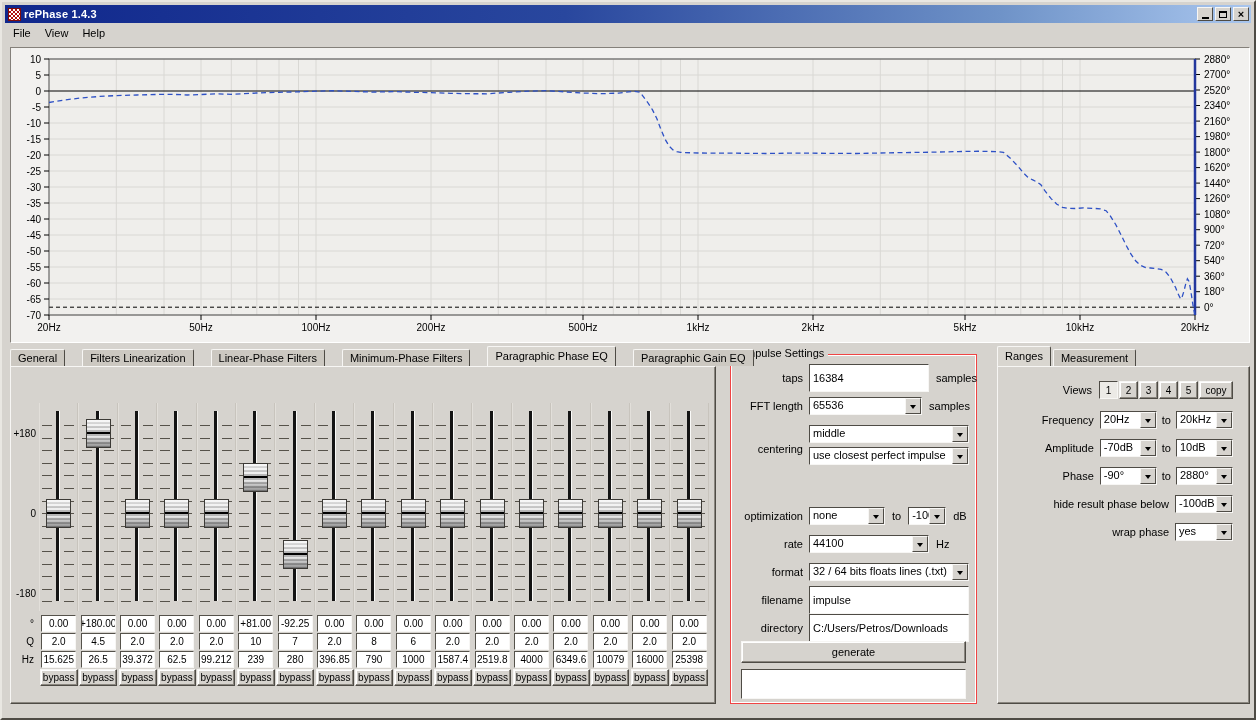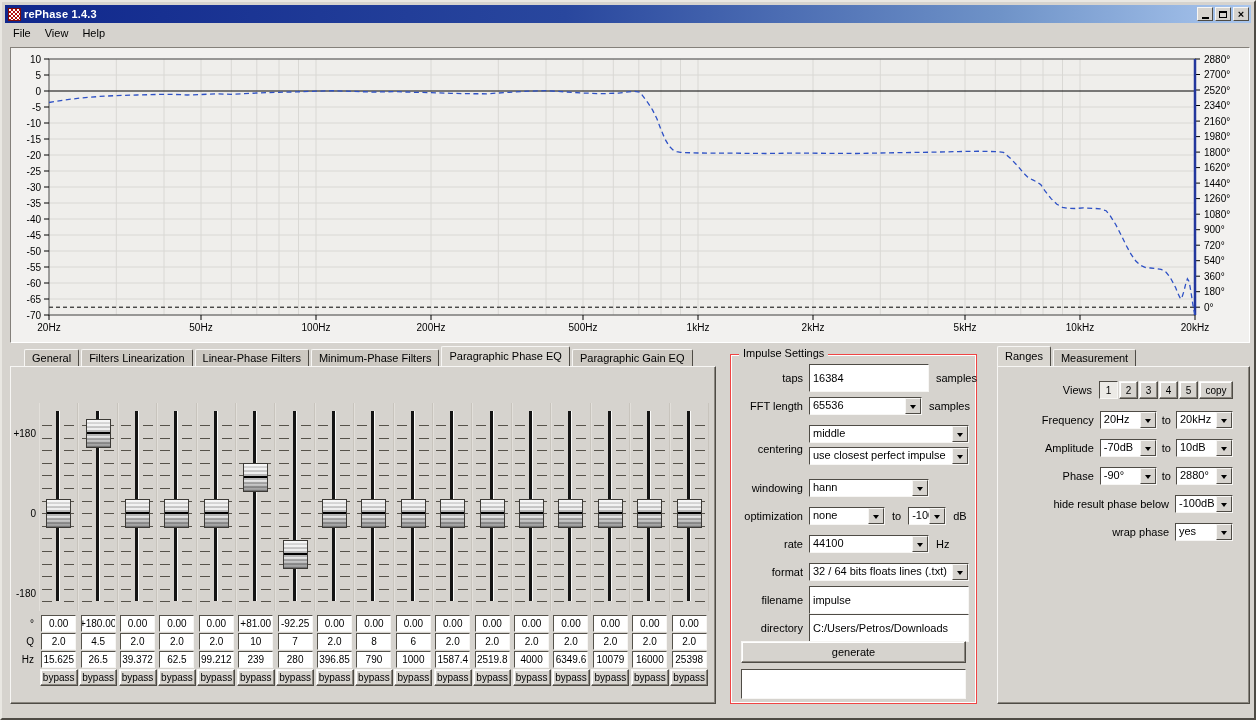--- a/index.html
+++ b/index.html
@@ -254,21 +254,21 @@
           <text x="954.0" y="283" text-anchor="middle">5kHz</text>
           <line x1="1069.0" y1="267" x2="1069.0" y2="272" stroke="#000"></line>
           <text x="1069.0" y="283" text-anchor="middle">10kHz</text>
           <line x1="1184.0" y1="267" x2="1184.0" y2="272" stroke="#000"></line>
           <text x="1184.0" y="283" text-anchor="middle">20kHz</text>
           <line x1="1184" y1="11" x2="1184" y2="267" stroke="#23379d" stroke-width="2.5"></line>
           <path d="M38.0,54.5 L53.8,51.9 L68.2,50.2 L87.8,48.5 L105.3,47.6 L126.0,47.0 L144.5,46.5 L161.1,46.3 L176.2,47.0 L190.0,46.5 L205.8,45.8 L220.3,46.3 L233.5,45.7 L245.8,45.0 L268.0,44.3 L287.5,43.8 L305.0,43.2 L320.8,42.7 L342.0,43.4 L360.8,44.1 L383.0,43.6 L402.5,44.3 L420.0,44.6 L439.5,45.3 L457.0,45.7 L475.8,45.8 L498.0,44.3 L517.5,43.2 L535.0,42.7 L554.5,43.9 L572.0,45.0 L590.8,45.7 L607.7,45.1 L623.0,43.3 L629.0,44.2 L632.5,48.9 L637.1,55.0 L641.5,61.9 L645.8,70.5 L650.0,81.7 L654.1,91.2 L658.1,98.1 L662.0,101.9 L665.8,103.7 L669.5,104.4 L687.0,105.0 L717.3,105.1 L754.3,105.5 L784.5,105.1 L817.8,105.3 L845.5,105.5 L869.3,105.0 L899.5,104.5 L925.1,104.1 L947.2,103.6 L966.8,103.2 L984.3,103.6 L992.4,104.3 L1000.1,111.0 L1007.4,118.7 L1012.2,124.8 L1016.8,129.1 L1021.3,131.7 L1025.6,133.8 L1029.9,136.8 L1034.0,142.9 L1040.1,150.6 L1045.9,156.2 L1051.5,159.3 L1057.0,160.3 L1064.0,160.5 L1072.3,159.9 L1081.8,160.3 L1089.3,160.8 L1095.1,162.7 L1099.3,167.9 L1104.7,176.5 L1110.0,186.8 L1115.1,197.2 L1120.0,206.2 L1124.8,213.1 L1129.5,217.4 L1134.0,219.4 L1139.6,220.0 L1144.9,220.5 L1150.1,221.3 L1155.1,224.3 L1159.0,229.1 L1161.8,234.2 L1164.7,239.8 L1166.5,244.6 L1168.4,248.5 L1169.7,251.1 L1171.1,248.9 L1172.9,243.3 L1174.6,236.4 L1176.4,230.8 L1178.1,233.4 L1179.8,242.9 L1181.5,254.1 L1182.8,261.8 L1184.0,266.6 " fill="none" stroke="#2e51c5" stroke-width="1.3" stroke-dasharray="5 3.5"></path>
         </svg></div>
   </div>
 
-  <div class="tabstrip" style="left:22px; top:346px;">
+  <div class="tabstrip" style="left:8px; top:346px;gap:15px;">
       <div class="tab">General</div>
       <div class="tab">Filters Linearization</div>
       <div class="tab">Linear-Phase Filters</div>
       <div class="tab">Minimum-Phase Filters</div>
       <div class="tab active">Paragraphic Phase EQ</div>
       <div class="tab">Paragraphic Gain EQ</div>
     </div>
   <div class="panel3d eq-panel">
     <div class="fader-area">
       <div class="fader-scale">
@@ -635,27 +635,20 @@
       </span>
     </div>
     <div class="ib-row" style="top:92px;">
       <span class="ib-label" style="align-self:flex-start; margin-top:-4px;">centering</span>
       <span class="combo" style="width:160px;">
         <span class="ctext">use closest perfect impulse</span>
         <span class="cbtn"></span>
       </span>
     </div>
 
-    <div class="ib-row" style="top:124px;">
-      <span class="ib-label">windowing</span>
-      <span class="combo" style="width:120px;">
-        <span class="ctext">hann</span>
-        <span class="cbtn"></span>
-      </span>
-    </div>
 
     <div class="ib-row" style="top:152px;">
       <span class="ib-label">optimization</span>
       <span class="combo" style="width:76px;">
         <span class="ctext">none</span>
         <span class="cbtn"></span>
       </span>
       <span class="suffix">to</span>
       <span class="combo" style="width:38px; margin-left:7px;">
         <span class="ctext">-100</span>

